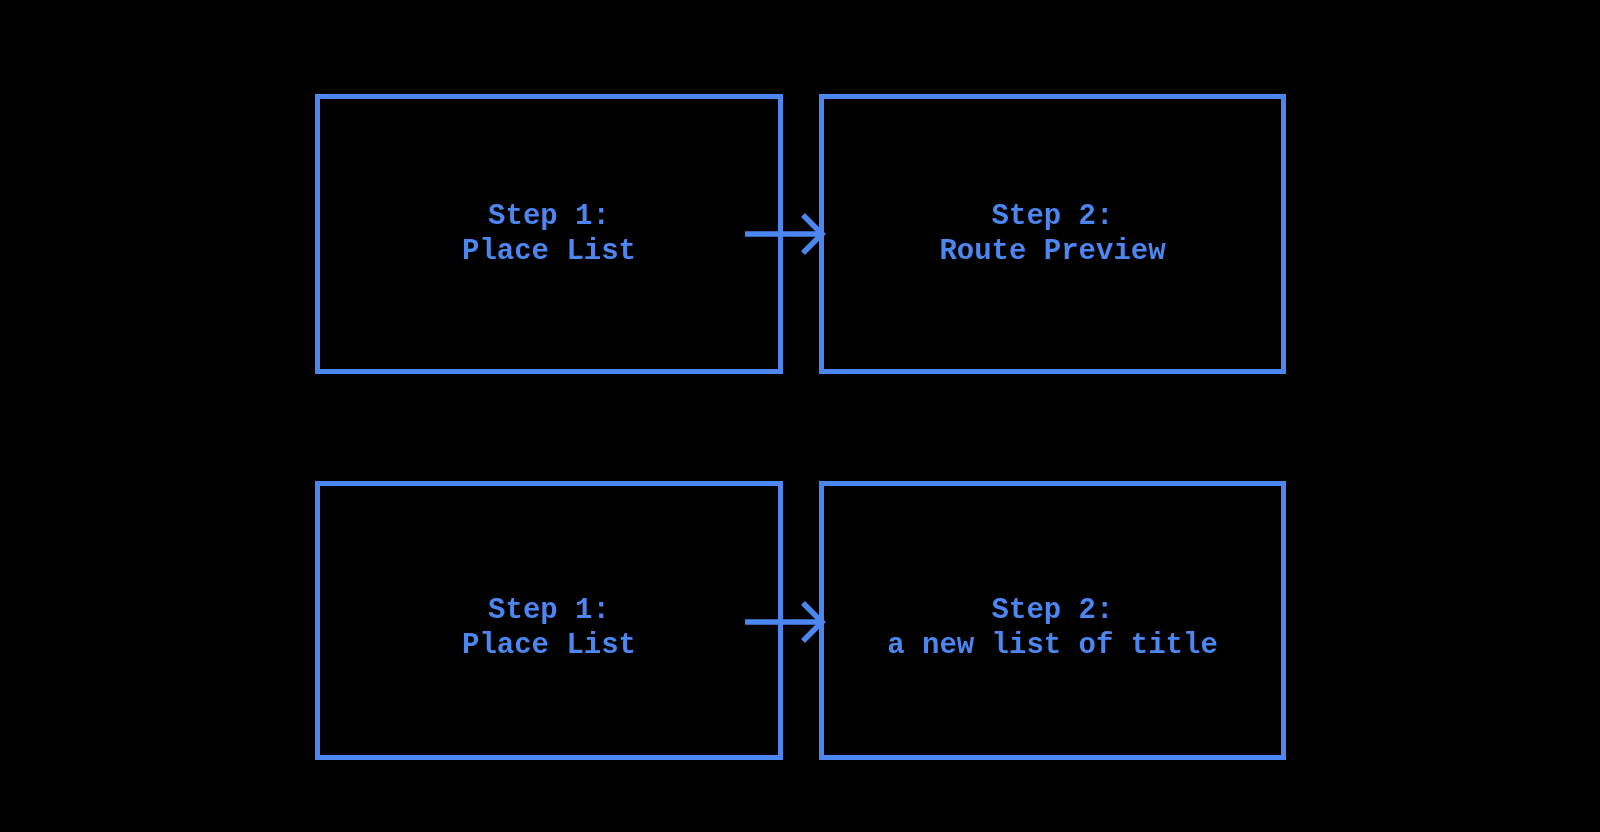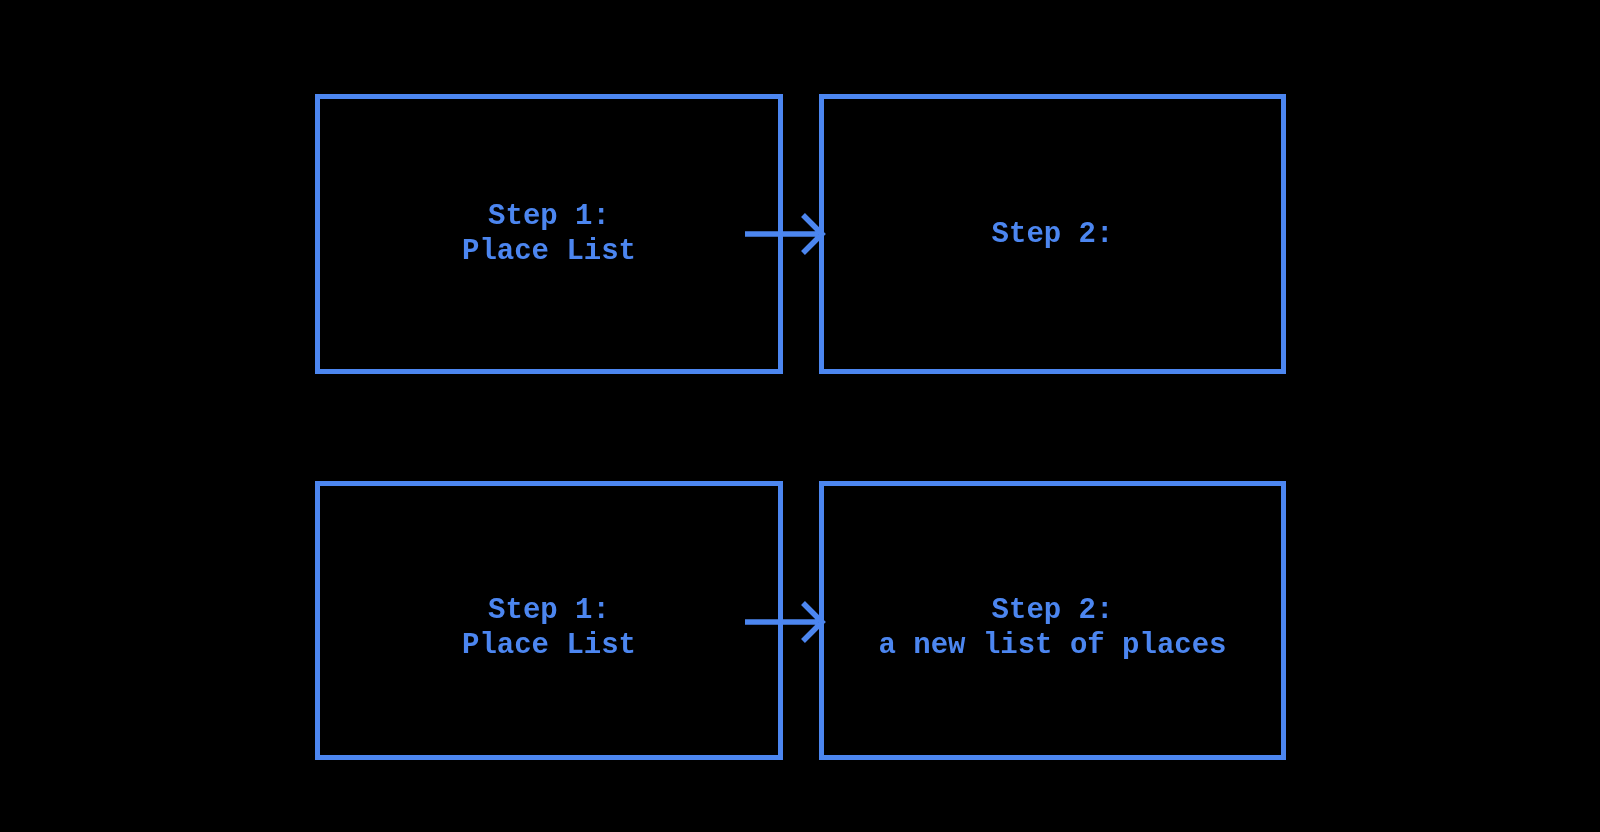--- a/index.html
+++ b/index.html
@@ -47,30 +47,31 @@
 
 <div class="canvas">
 
   <div class="box" id="box-flow1-source">
     <span class="line">Step 1:</span>
     <span class="line">Place List</span>
   </div>
 
   <div class="box" id="box-flow1-target">
     <span class="line">Step 2:</span>
+    <span class="line">Route Preview</span>
   </div>
 
   <div class="box box--top-anchored" id="box-flow2-source">
     <span class="line">Step 1:</span>
     <span class="line">Place List</span>
   </div>
 
   <div class="box box--top-anchored" id="box-flow2-target">
     <span class="line">Step 2:</span>
-    <span class="line">a new list of places</span>
+    <span class="line">a new list of title</span>
   </div>
 
   <svg class="arrow-layer" viewBox="0 0 1600 832" xmlns="http://www.w3.org/2000/svg" aria-hidden="true">
     <path d="M745 234 L818 234 M803 215 L822 234 L803 253"></path>
     <path d="M745 622 L818 622 M803 603 L822 622 L803 641"></path>
   </svg>
 
 </div>
 
 </body></html>

